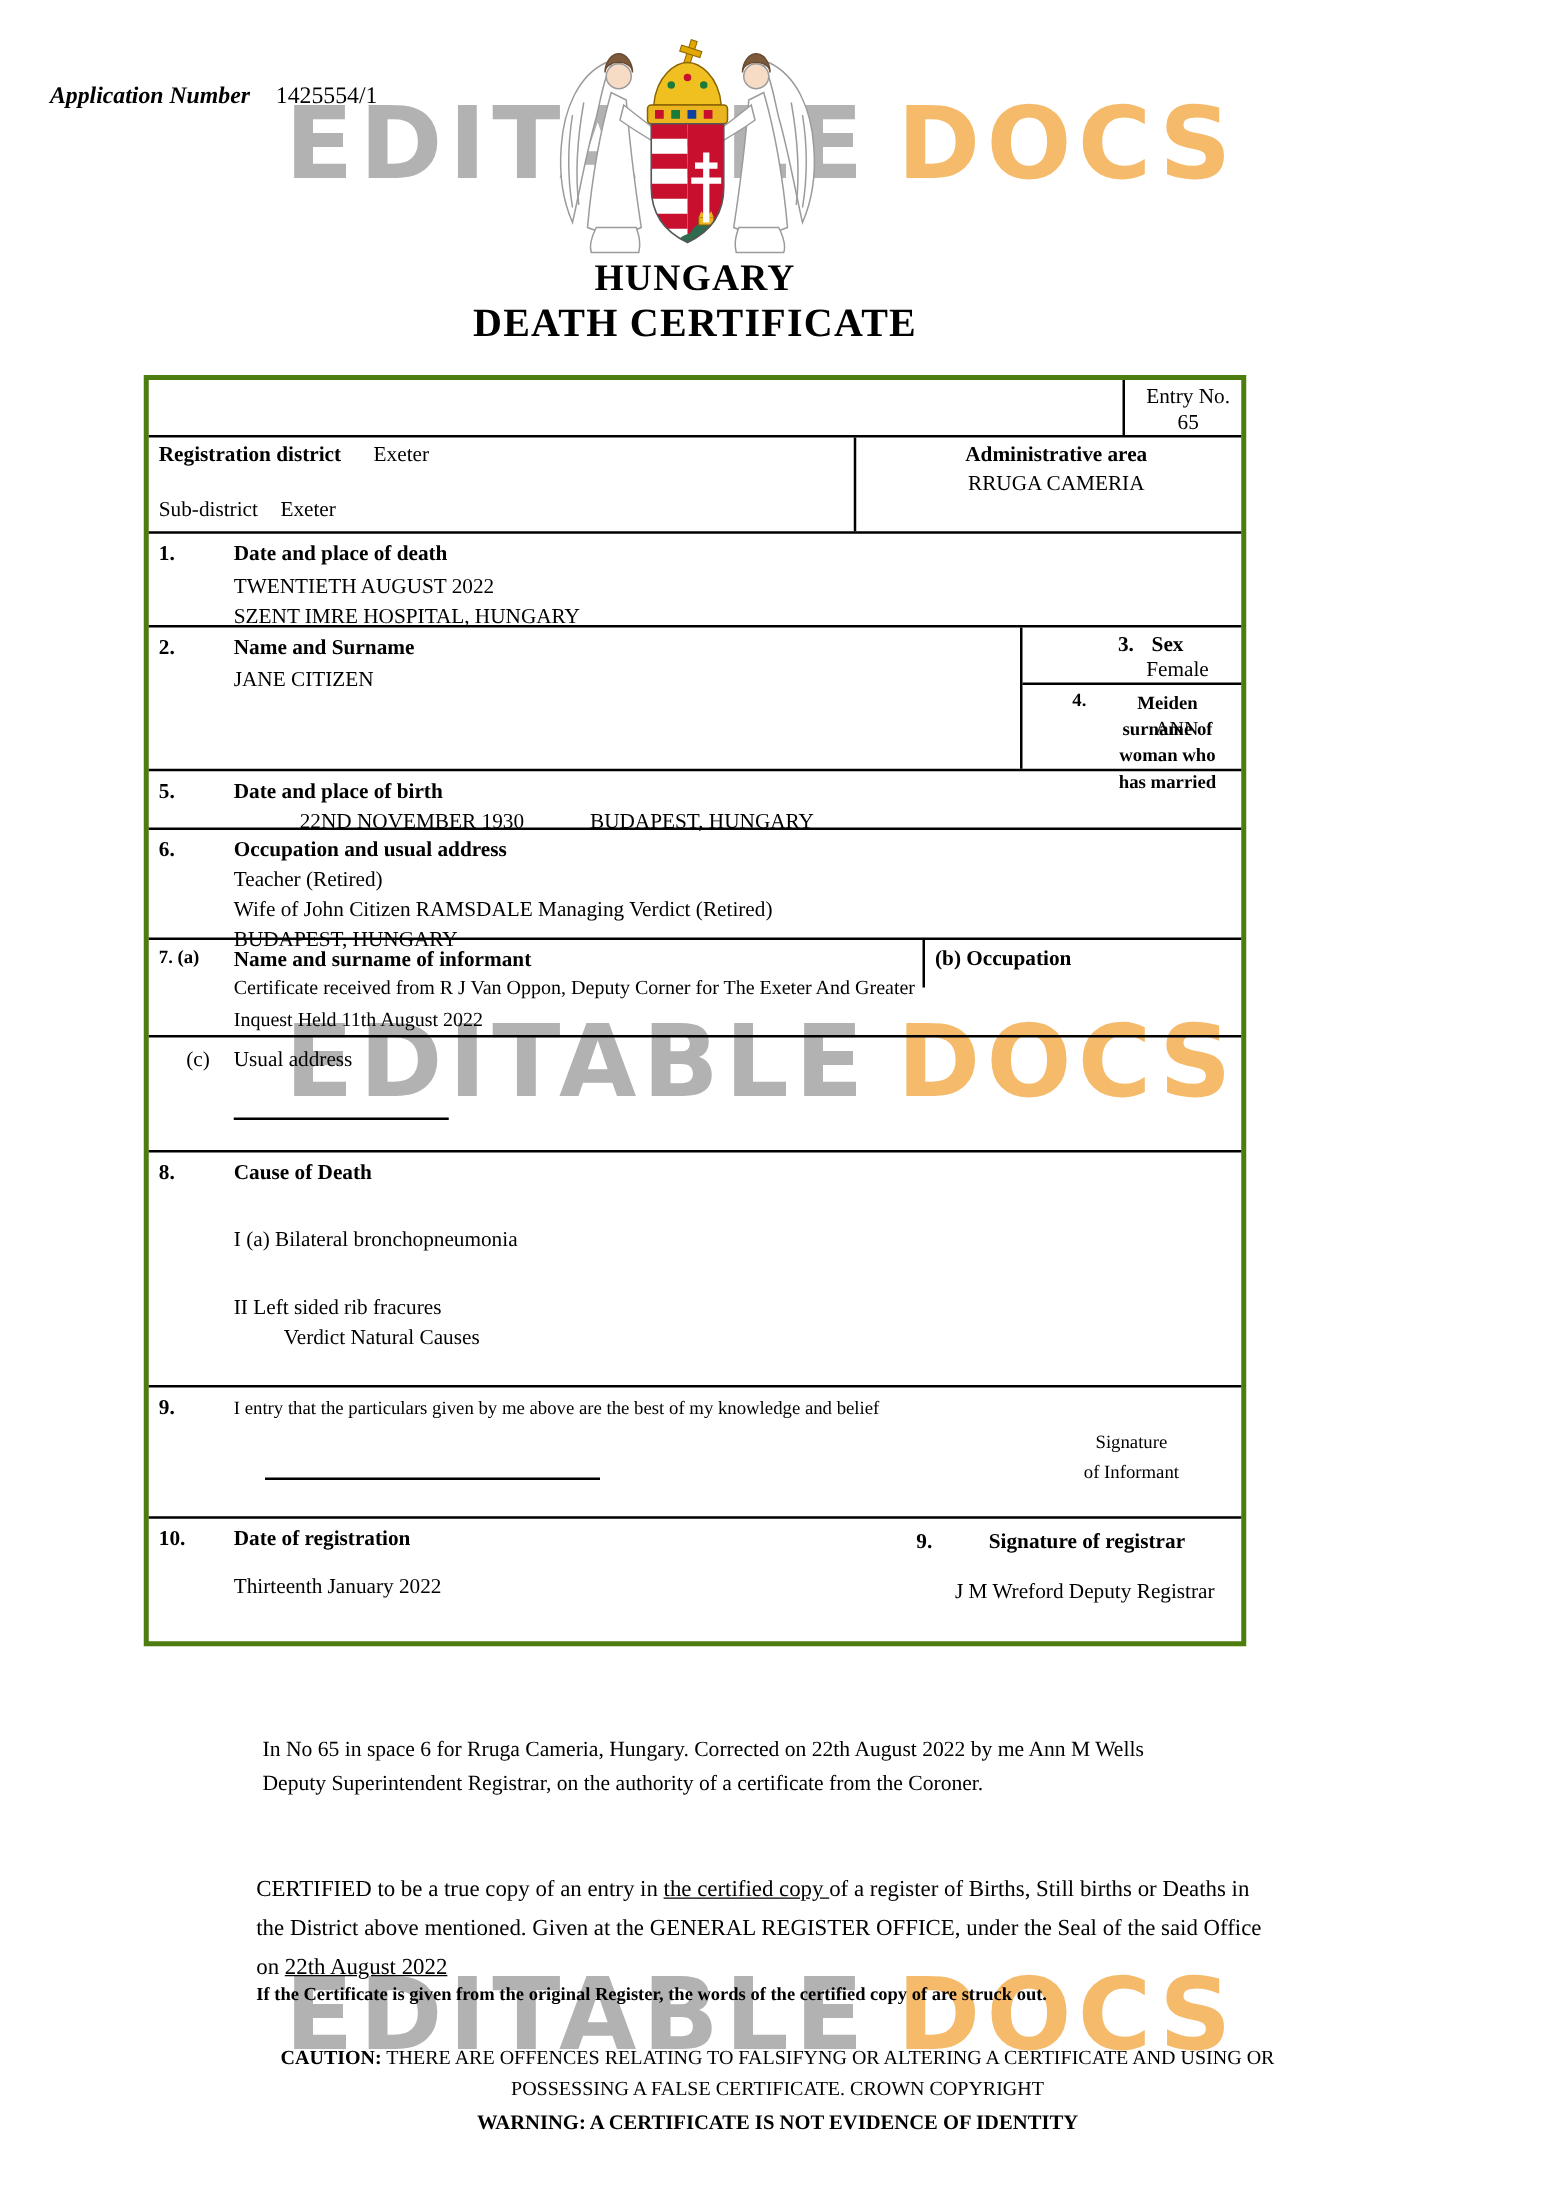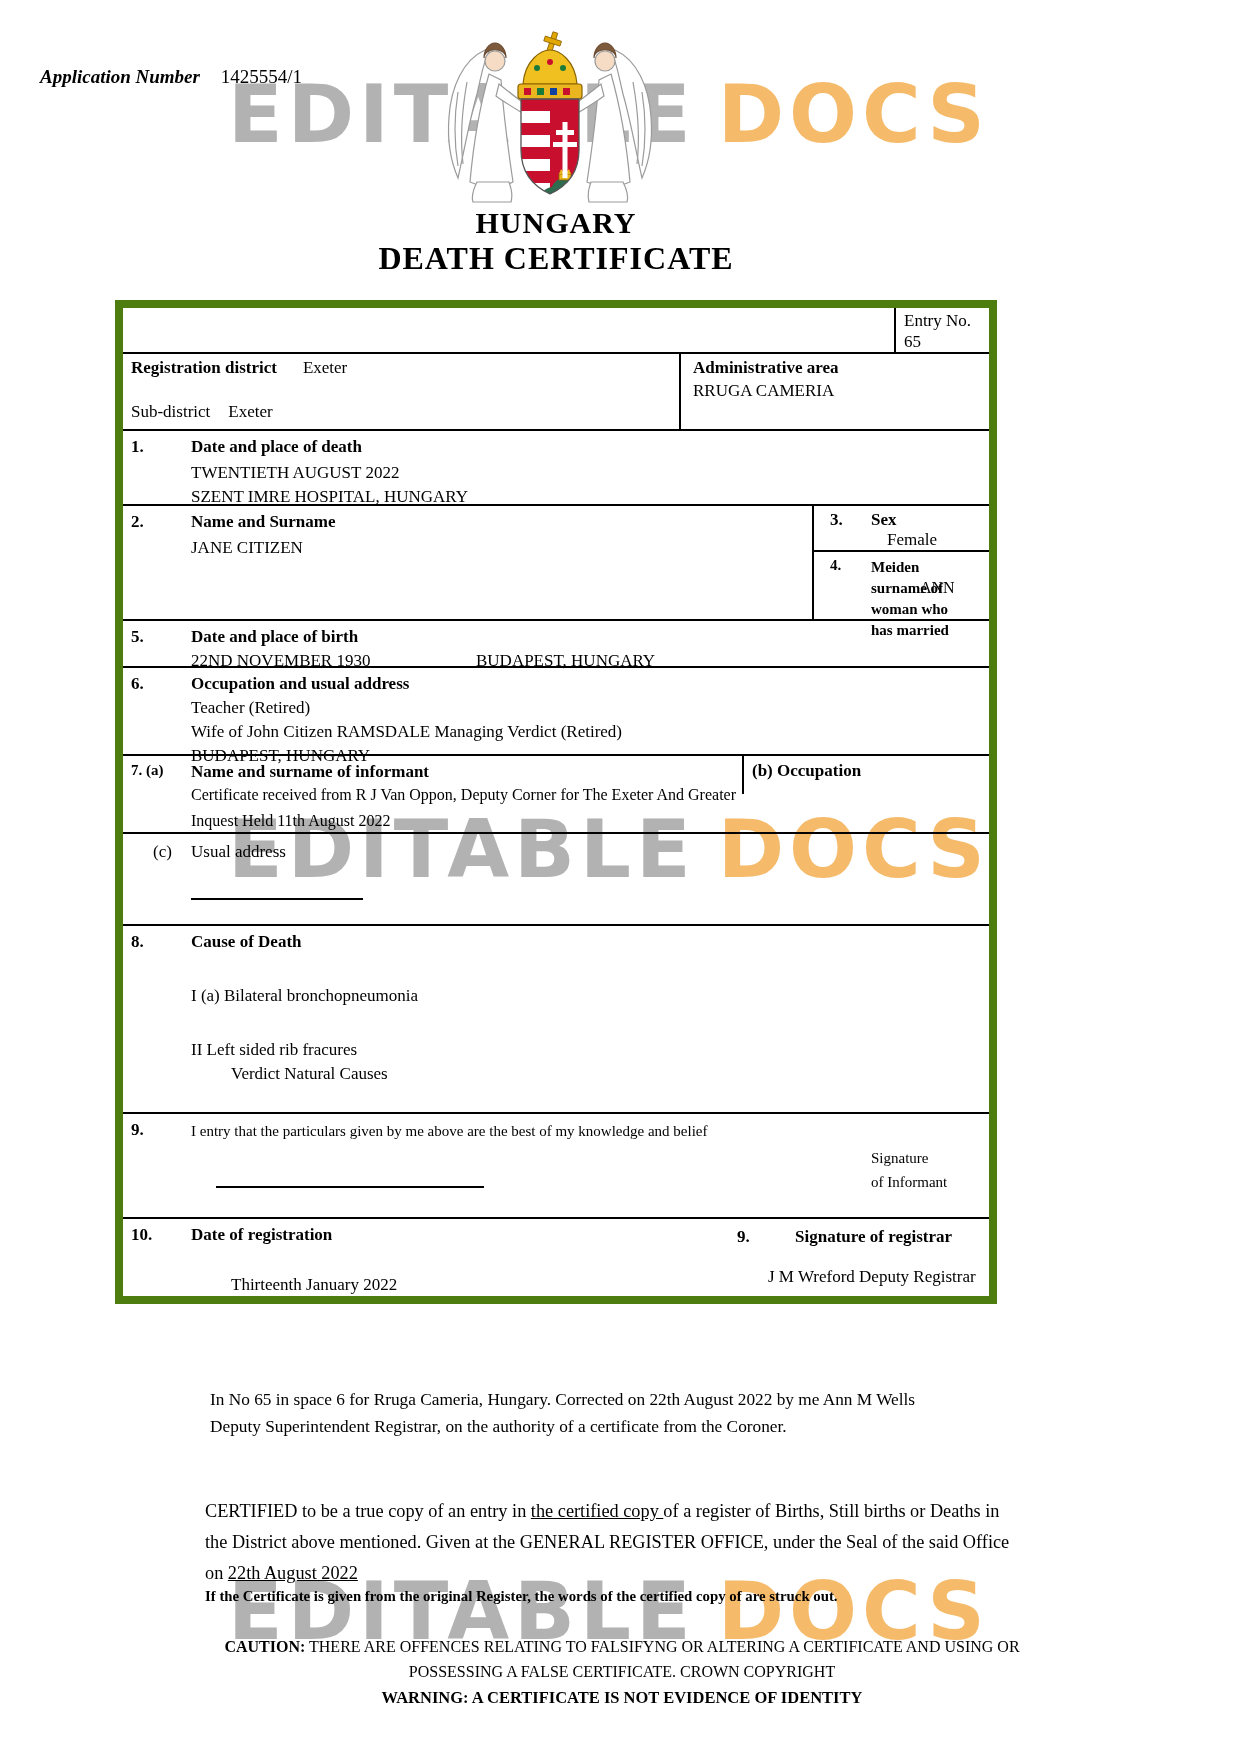--- a/index.html
+++ b/index.html
@@ -25,21 +25,21 @@
   .appnum .lbl { font-style:italic; font-weight:bold; }
   .appnum .val { font-weight:normal; margin-left:16px; }
   .arms { left:425px; top:30px; }
   .title-country { left:115px; top:206px; width:882px; text-align:center;
     font-size:30px; font-weight:bold; letter-spacing:1px; }
   .title-doc { left:115px; top:240px; width:882px; text-align:center;
     font-size:32px; font-weight:bold; letter-spacing:1px; }
 
   
   .cert-table { position:absolute; z-index:2; left:115px; top:300px; width:882px;
-    border:8px solid #4d7c0f; font-size:17px; }
+    border:4px solid #4d7c0f; font-size:17px;text-align:center; }
   .trow { position:relative; border-bottom:2px solid #000; }
   .trow:last-child { border-bottom:none; }
   .num { position:absolute; left:8px; top:6px; font-weight:bold; }
   .lab { position:absolute; left:68px; top:6px; font-weight:bold; }
   .line { position:absolute; left:68px; }
 
   .r-entry { height:46px; }
   .entry-cell { position:absolute; right:0; top:0; width:95px; height:100%;
     border-left:2px solid #000; padding:2px 0 0 8px; line-height:21px; }
 
@@ -73,21 +73,21 @@
   .r7ab .smallnum { font-size:15px; }
   .r7c { height:92px; }
   .r7c .cnum { position:absolute; left:30px; top:8px; }
   .r7c .clab { position:absolute; left:68px; top:8px; }
   .sigline { position:absolute; border-bottom:2px solid #000; }
 
   .r8 { height:188px; }
   .r9 { height:105px; }
   .r9 .stmt { position:absolute; left:68px; top:9px; font-size:15px; font-weight:normal; }
   .r9 .sig { position:absolute; left:748px; top:32px; font-size:15px; line-height:24px; }
-  .r10 { height:77px; }
+  .r10 { height:98px; }
   .r10 .n11 { position:absolute; left:614px; top:8px; font-weight:bold; }
   .r10 .lab11 { position:absolute; left:672px; top:8px; font-weight:bold; }
   .r10 .val11 { position:absolute; left:645px; top:48px; }
 
   
   .correction { left:210px; top:1386px; width:730px; font-size:17.3px; line-height:27px; }
   .certified { left:205px; top:1496px; width:815px; font-size:18.3px; line-height:31px; }
   .certified .u { text-decoration:underline; }
   .strucknote { left:205px; top:1588px; font-size:14.8px; font-weight:bold; }
   .cautionblk { left:202px; top:1634px; width:840px; text-align:center;
@@ -274,21 +274,21 @@
       <div class="sig">
         <div>Signature</div>
         <div>of Informant</div>
       </div>
       <div class="sigline" style="left:93px; top:72px; width:268px;"></div>
     </div>
 
     <div class="trow r10">
       <span class="num">10.</span>
       <span class="lab">Date of registration</span>
-      <span class="line" style="top:56px;margin-left:40px;">Thirteenth January 2022</span>
+      <span class="line" style="top:44px;">Thirteenth January 2022</span>
       <span class="n11">9.</span>
       <span class="lab11">Signature of registrar</span>
       <span class="val11">J M Wreford Deputy Registrar</span>
     </div>
 
   </div>
 
   <div class="z2 correction">In No 65 in space 6 for Rruga Cameria, Hungary. Corrected on 22th August 2022 by me Ann M Wells Deputy Superintendent Registrar, on the authority of a certificate from the Coroner.</div>
 
   <div class="z2 certified">

